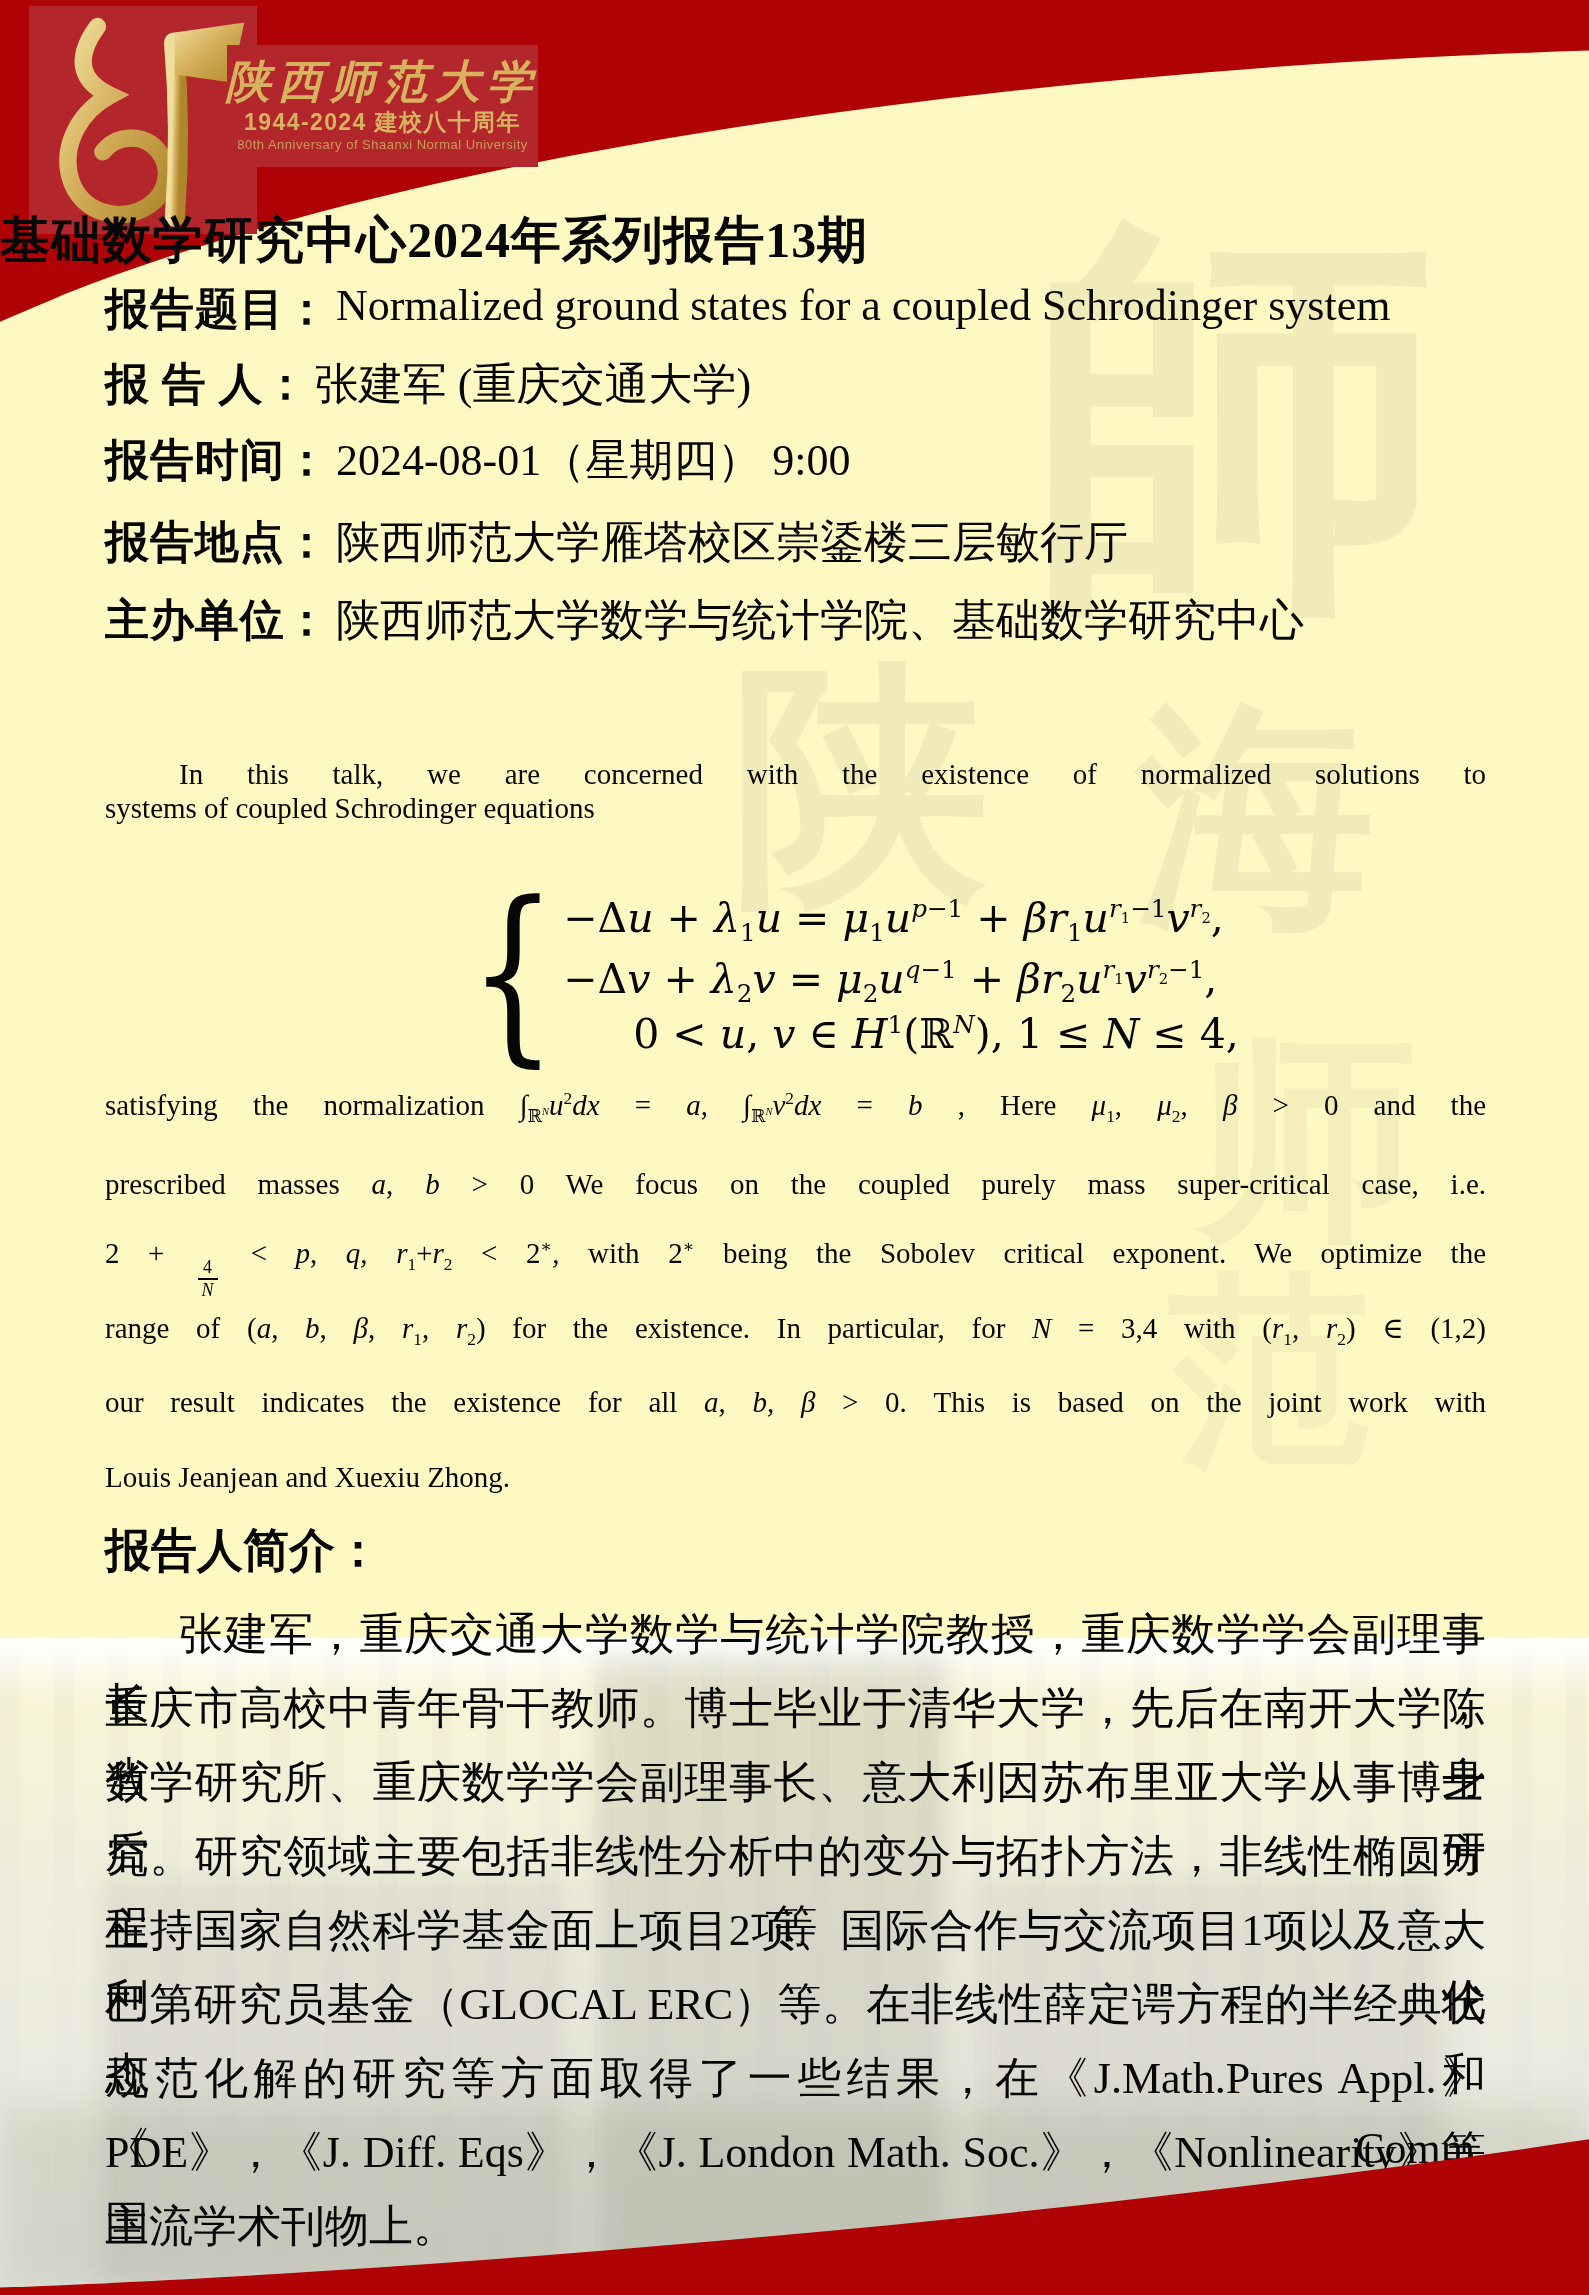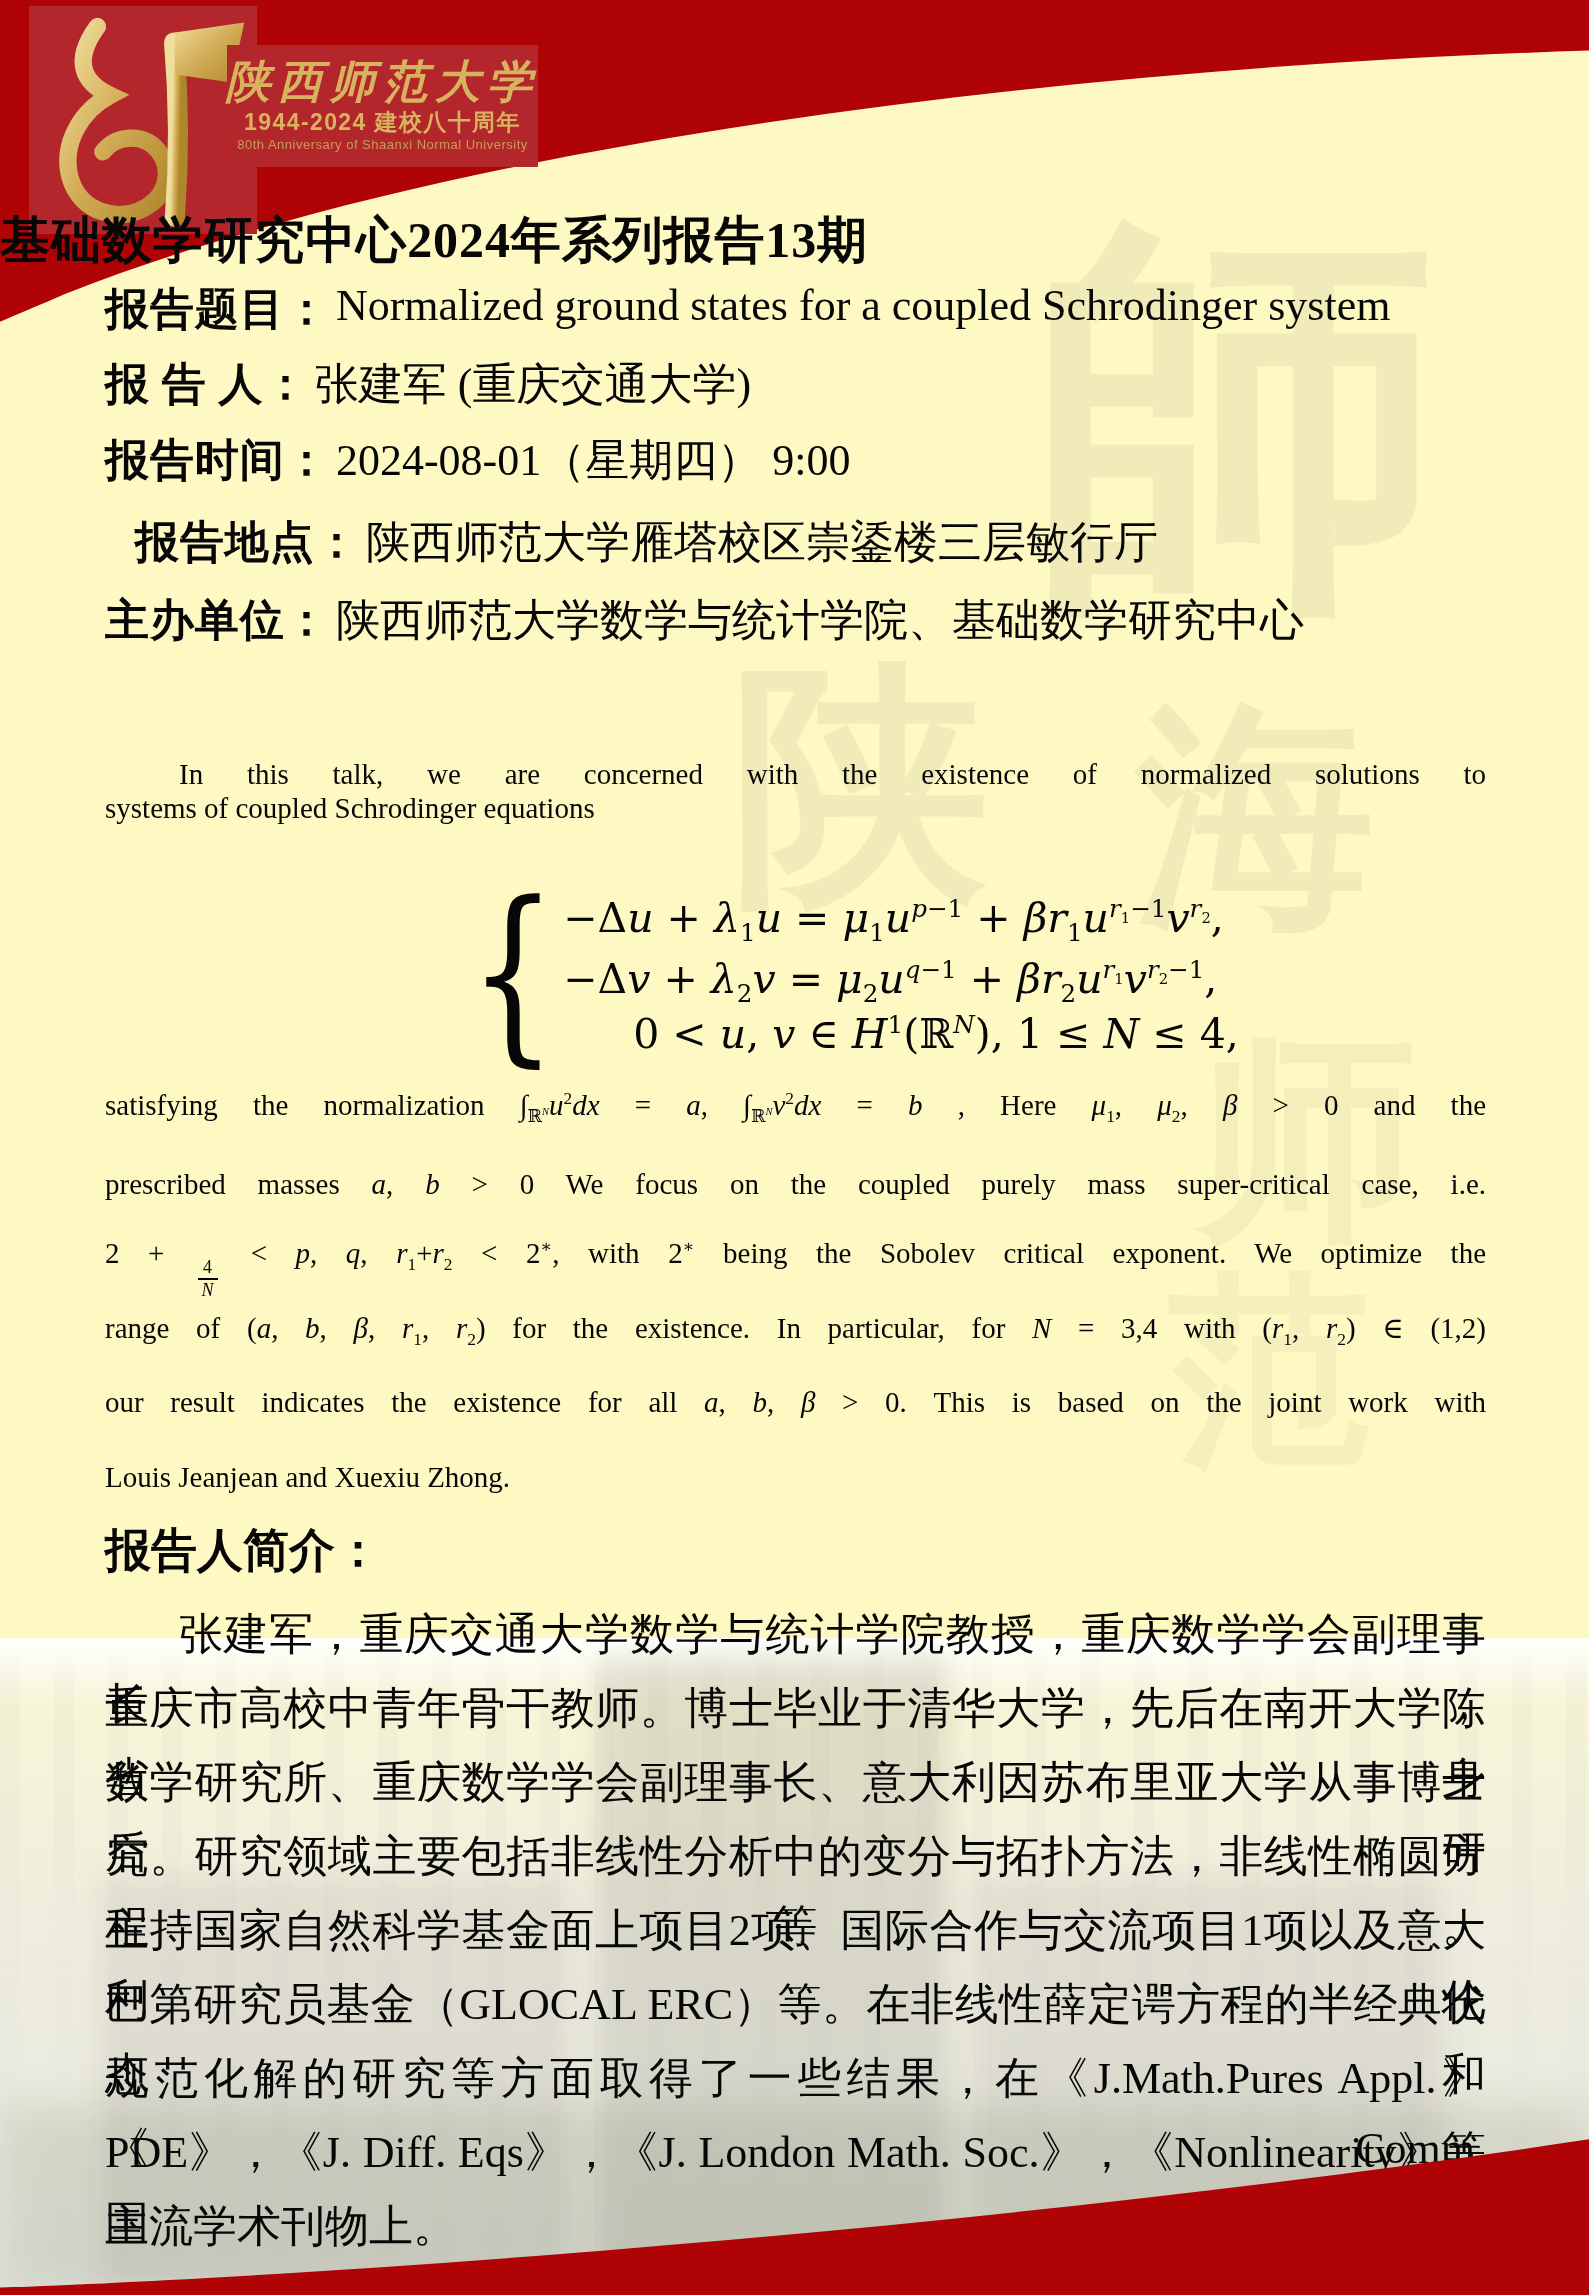--- a/index.html
+++ b/index.html
@@ -35,21 +35,21 @@
   .pb-wing-r{left:975px;top:239px;width:469px;height:414px;background:rgba(120,118,106,0.12);}
   .pb-green{left:0;top:469px;width:1590px;height:189px;background:rgba(88,102,66,0.14);filter:blur(20px);}
 
   
   .title{position:absolute;left:0;top:207px;width:1590px;margin:0;z-index:2;
          font-size:50px;font-weight:bold;letter-spacing:0.9px;}
   .frow{position:absolute;left:105px;width:1383px;display:flex;align-items:flex-start;z-index:2;}
   .flabel{flex:0 0 auto;font-weight:bold;font-size:44px;letter-spacing:0.9px;white-space:pre;}
   .fvalue{font-size:44px;padding-left:6.4px;white-space:nowrap;}
   .frow-topic{top:280px;}  .frow-speaker{top:355px;}  .frow-time{top:431px;}
-  .frow-venue{top:513px;margin-left:30px;} .frow-host{top:591px;}
+  .frow-venue{top:513px;} .frow-host{top:591px;}
 
   .sec-heading{position:absolute;left:105px;z-index:2;font-weight:bold;}
   .abstract-heading{top:672px;font-size:46px;}
   .bio-heading{top:1520px;font-size:46px;}
 
   .line{position:absolute;left:105px;width:1381px;z-index:2;font-size:29px;overflow:visible;}
   .j{text-align:justify;text-align-last:justify;}
   .p1l0{top:758px;text-indent:74px;}
   .p1l1{top:792px;}
 

